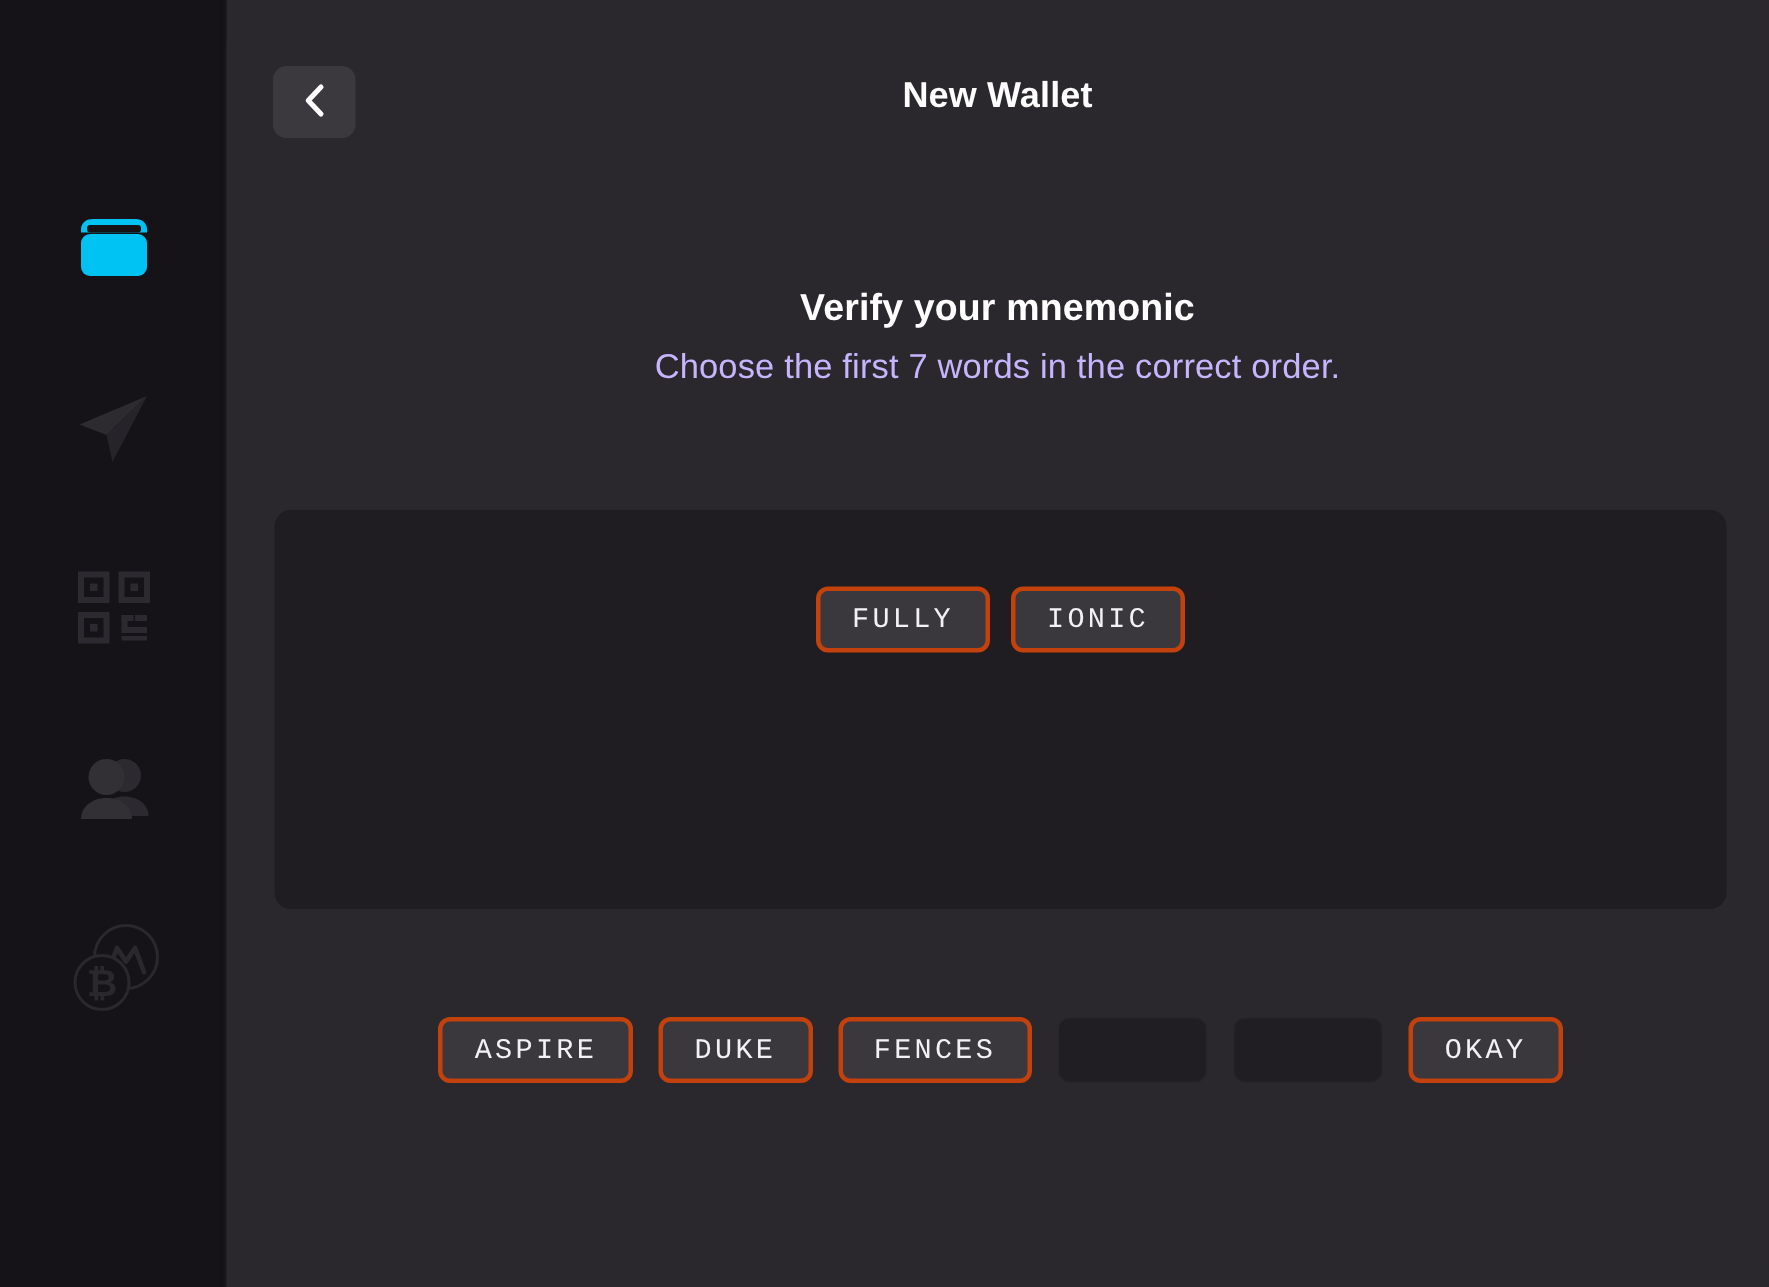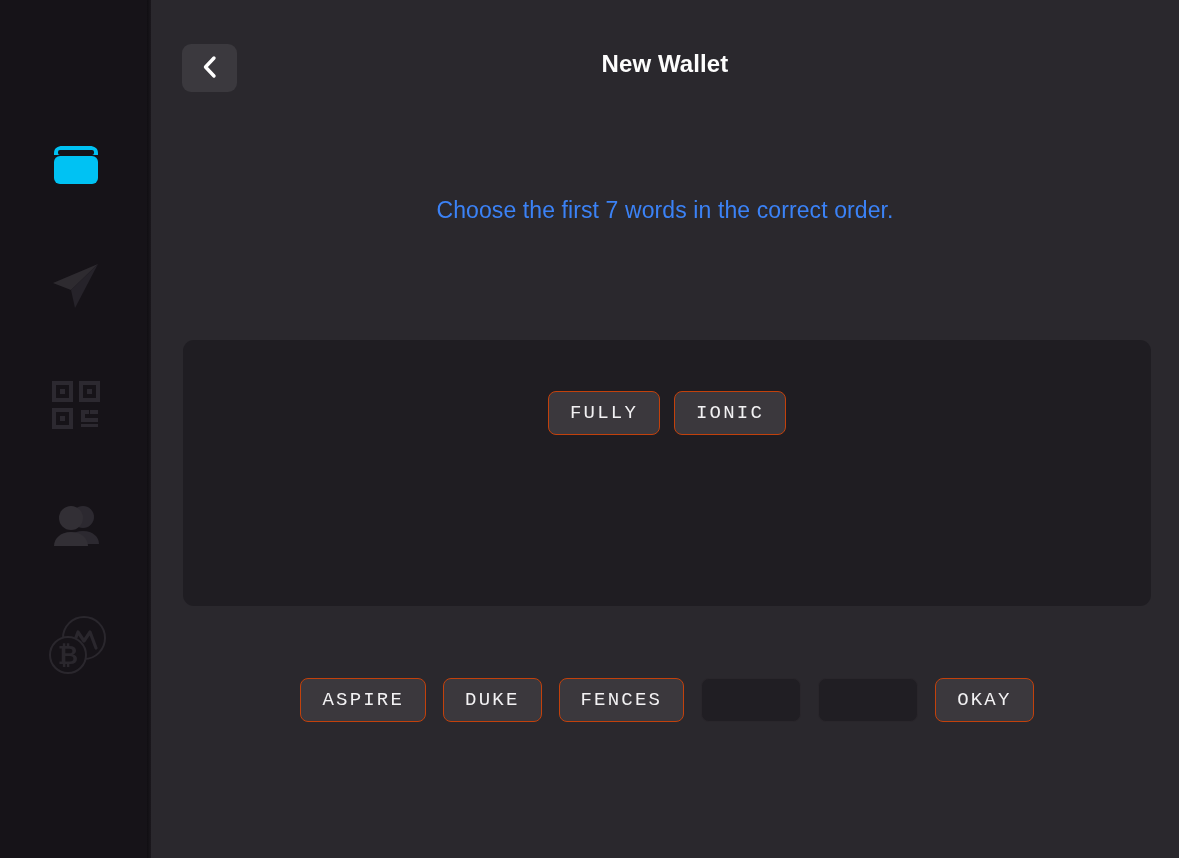--- a/index.html
+++ b/index.html
@@ -134,21 +134,21 @@
     font-weight: 700;
     color: #ffffff;
     line-height: 34px;
     letter-spacing: 0.1px;
   }
 
   #verify-subheading {
     margin-top: 6px;
     font-size: 23px;
     font-weight: 400;
-    color: #3b82f6;
+    color: #c4b5fd;
     line-height: 32px;
     letter-spacing: 0.1px;
   }
 
   
   #selected-panel {
     position: absolute;
     left: 32px;
     top: 312px;
     width: 968px;
@@ -178,21 +178,21 @@
     justify-content: center;
     gap: 17px;
   }
 
   
   .word-chip {
     height: 44px;
     min-width: 92px;
     padding: 0 21px;
     background: #3b383d;
-    border: 1px solid #c2410c;
+    border: 3px solid #c2410c;
     border-radius: 8px;
     color: #f2f1f3;
     font-family: "Liberation Mono", monospace;
     font-size: 19px;
     letter-spacing: 2.2px;
     display: flex;
     align-items: center;
     justify-content: center;
     cursor: pointer;
     white-space: nowrap;
@@ -295,20 +295,21 @@
             <path d="M14 3 L5.5 12 L14 21" fill="none" stroke="#ffffff" stroke-width="3.4" stroke-linecap="round" stroke-linejoin="round"></path>
           </svg>
         </span>
       </button>
 
       <div id="page-title">New Wallet</div>
 
     </div>
 
     <div id="headings">
+      <div id="verify-heading">Verify your mnemonic</div>
       <div id="verify-subheading">Choose the first 7 words in the correct order.</div>
     </div>
 
     <section id="selected-panel">
       <div id="selected-words">
           <div class="word-chip">FULLY</div>
           <div class="word-chip">IONIC</div>
         </div>
     </section>
 

